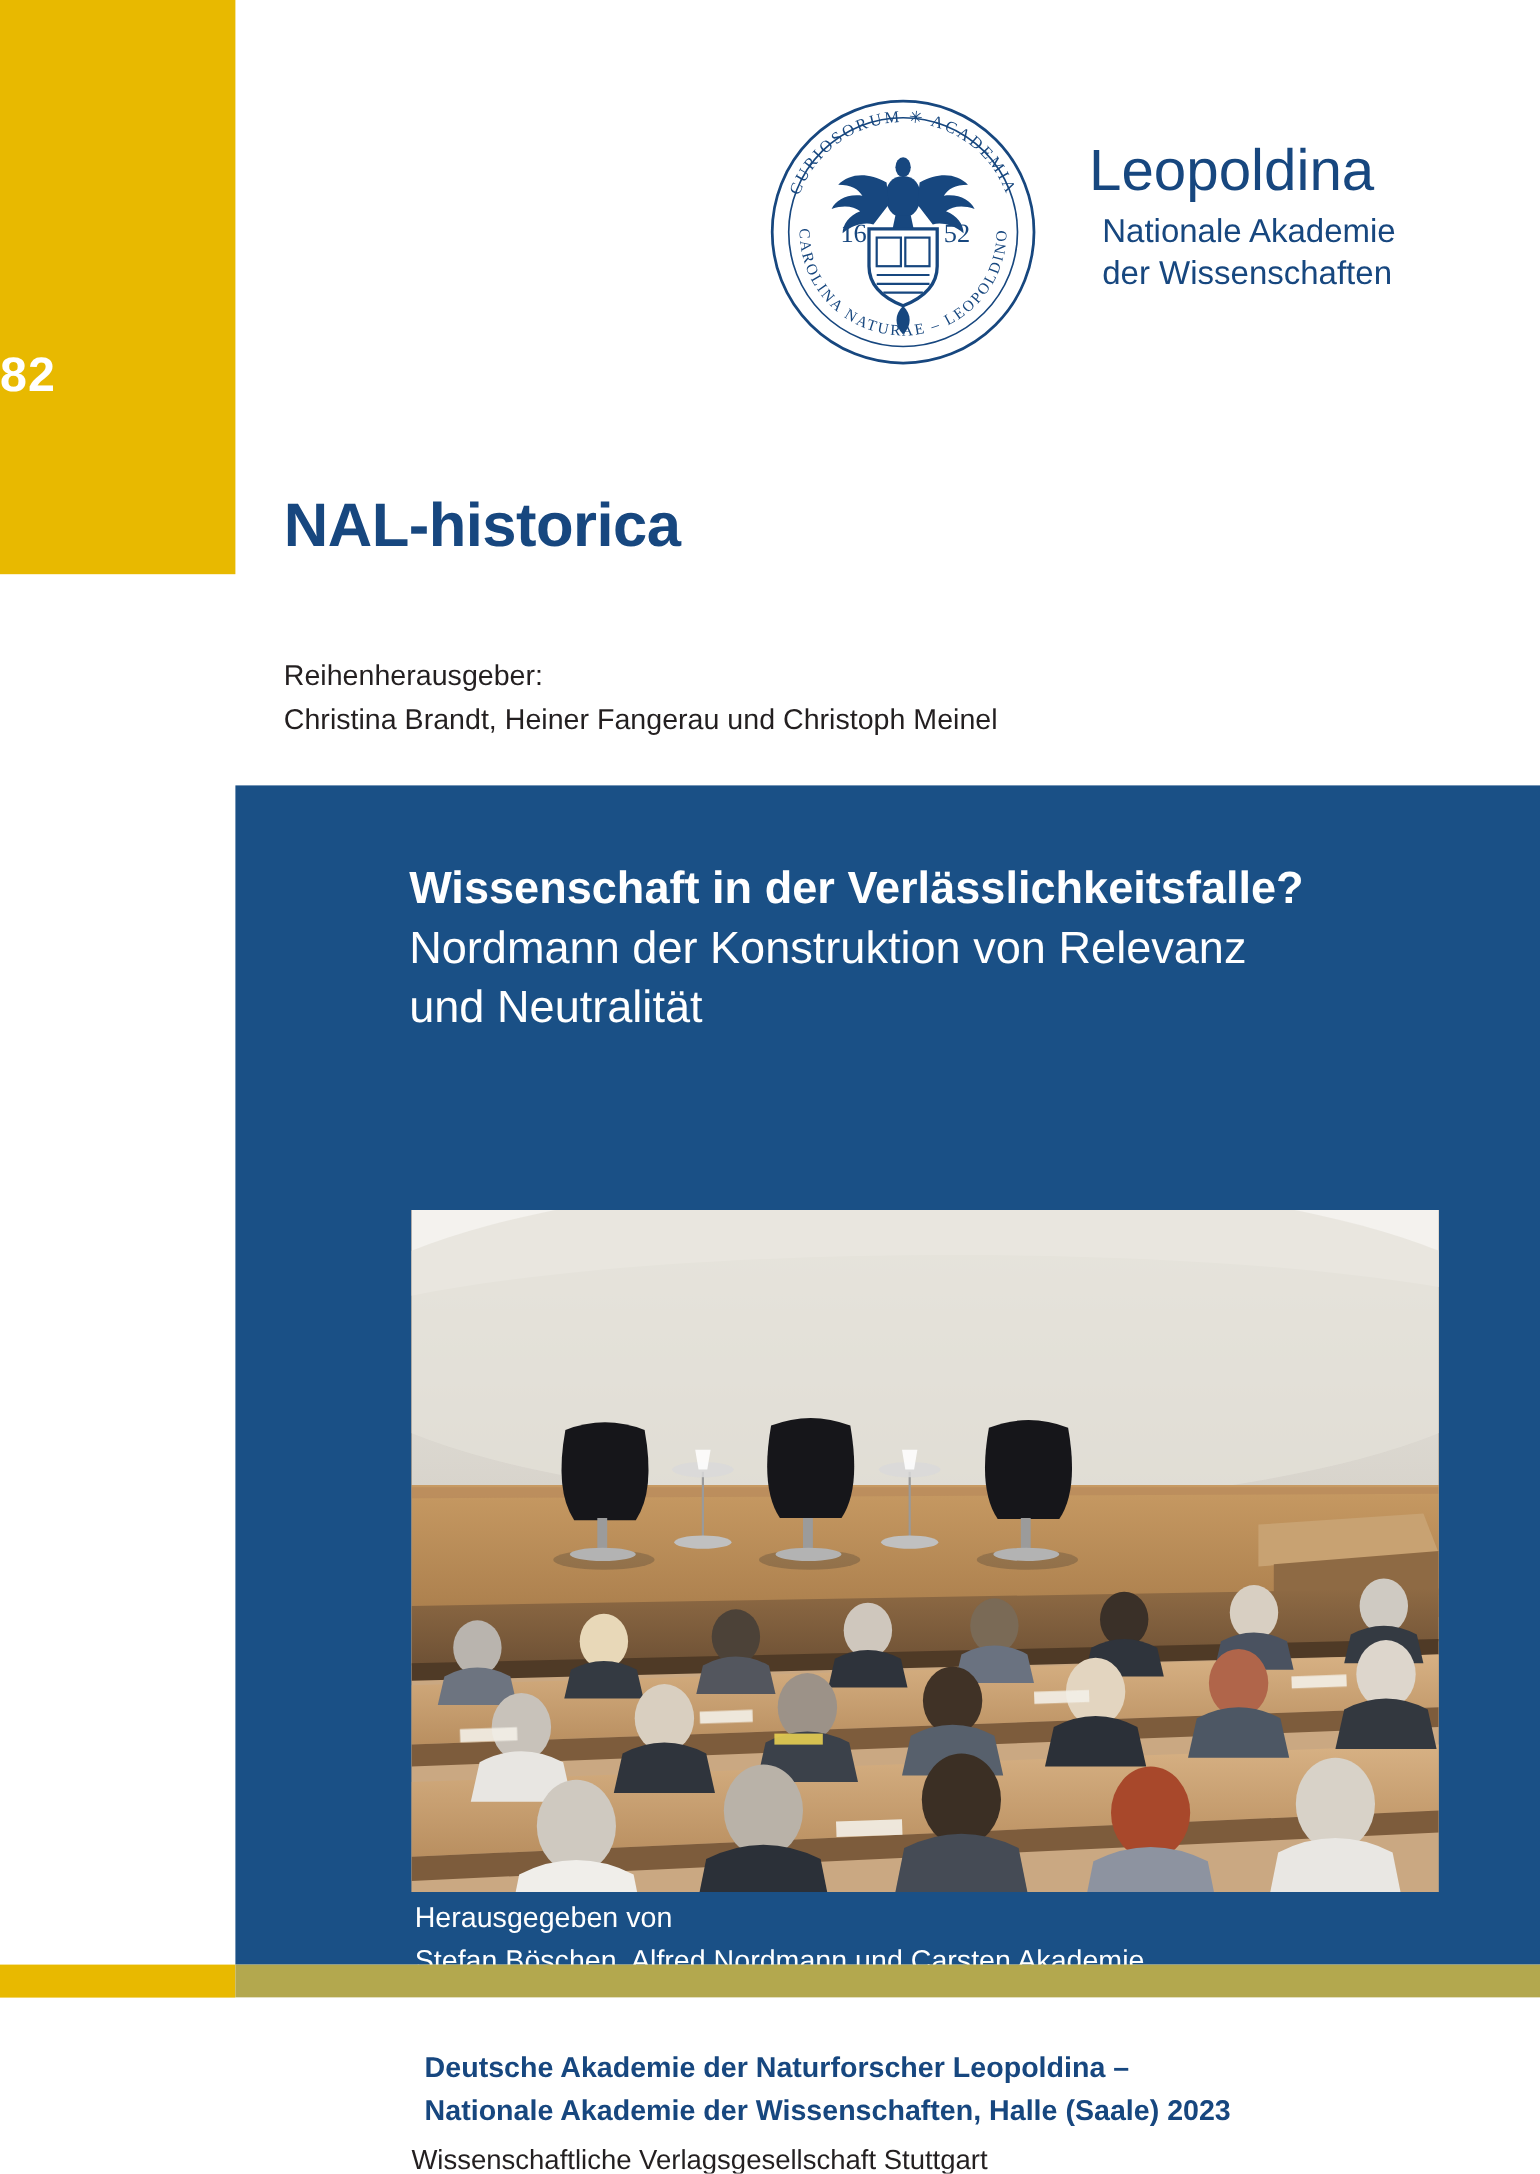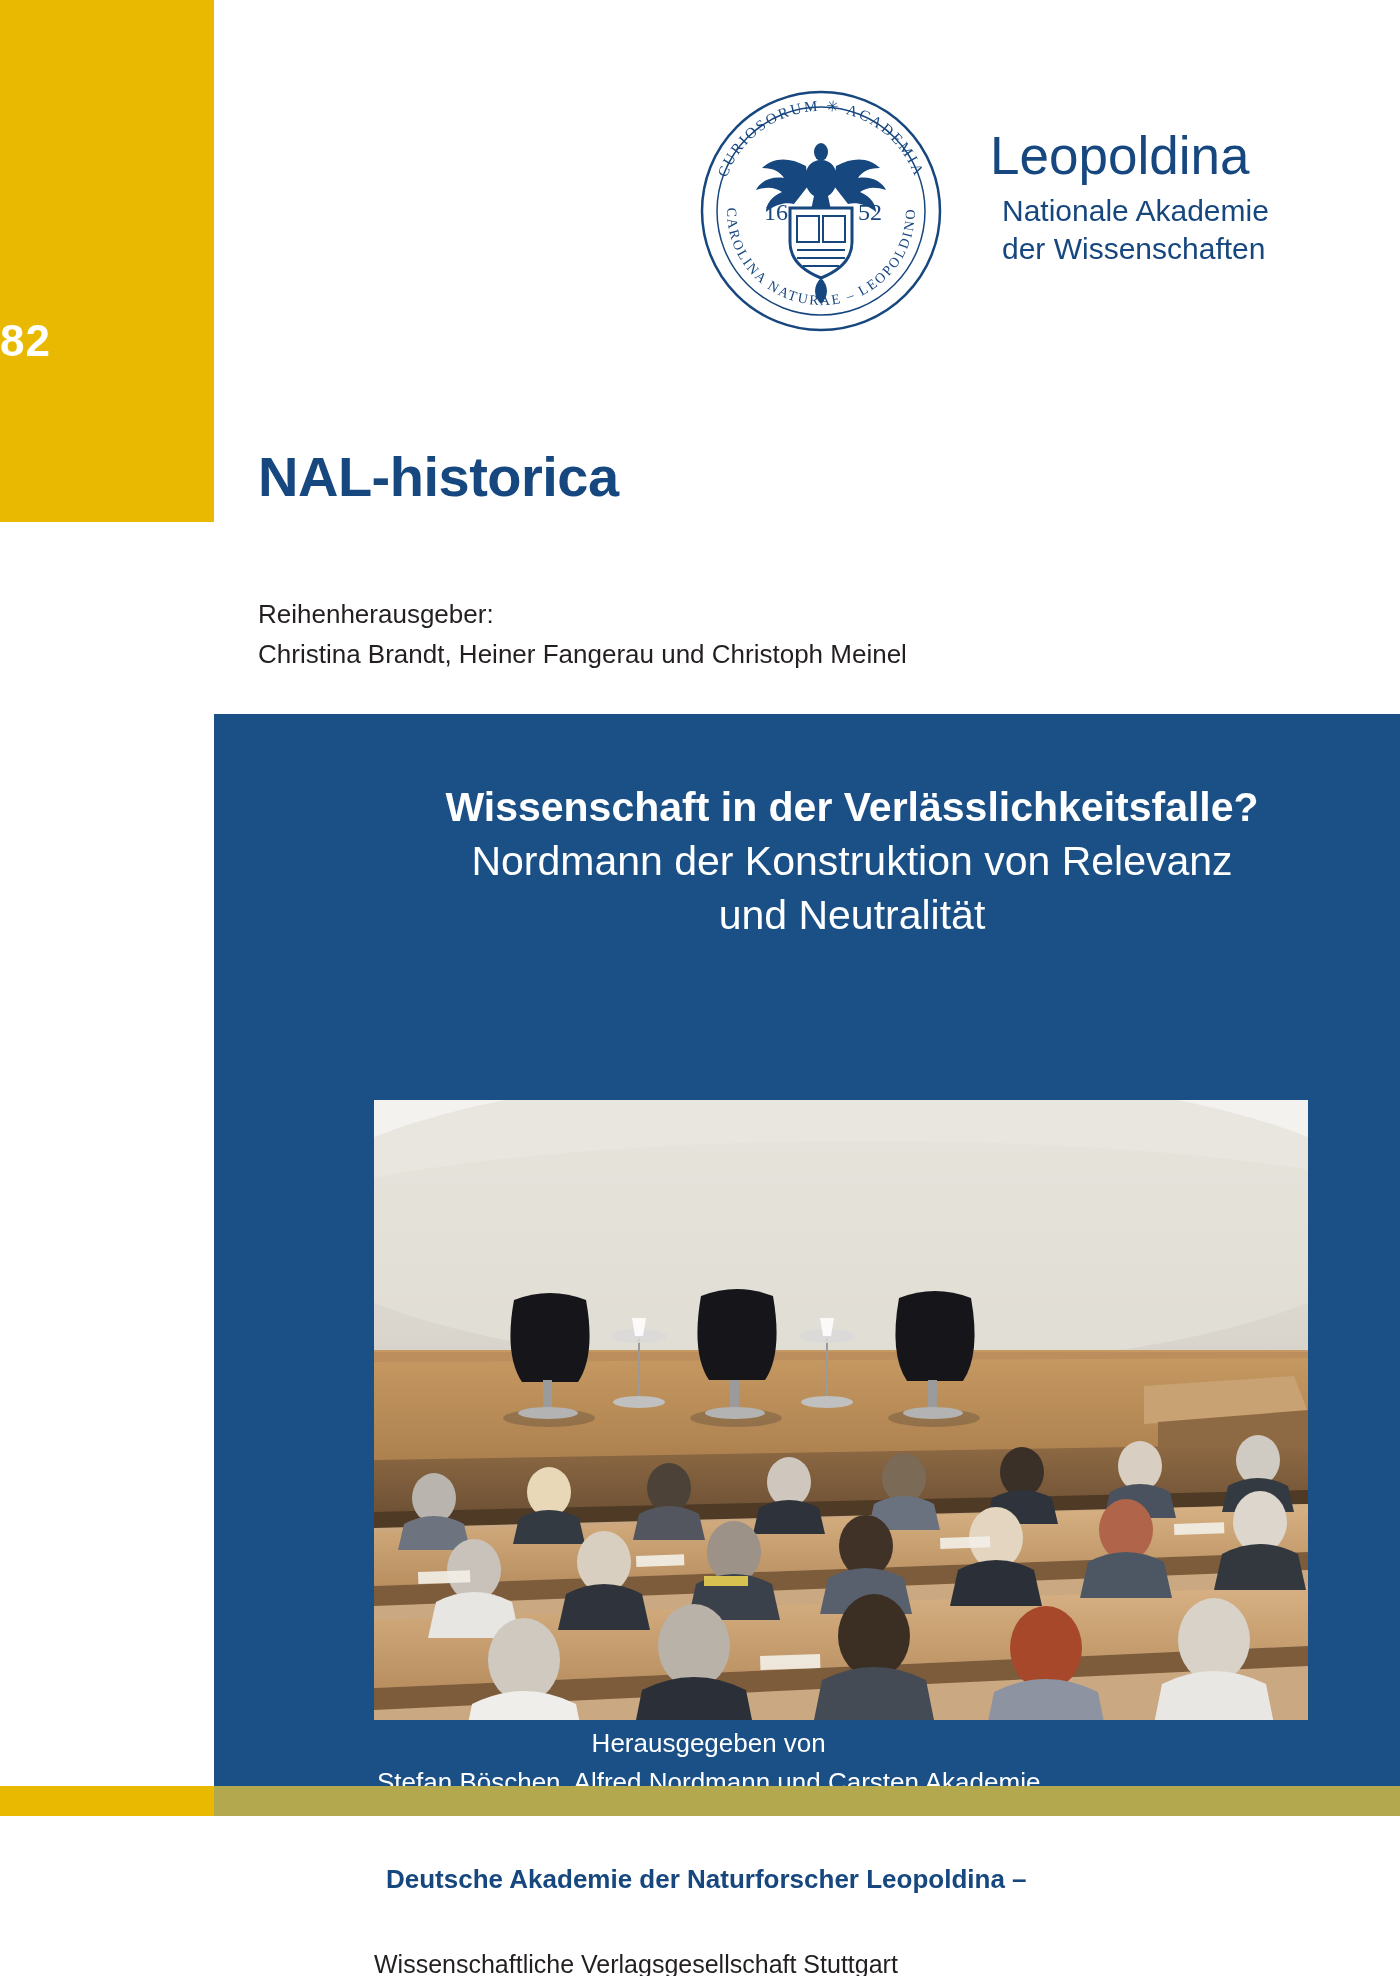--- a/index.html
+++ b/index.html
@@ -93,21 +93,20 @@
   }
 
   
   .blue-panel {
     position: absolute;
     left: 214px;
     top: 714px;
     width: 1186px;
     height: 1072px;
     background: #1a5086;
-    text-align: center;
   }
   .book-title {
     position: absolute;
     left: 158px;
     top: 66px;
     width: 960px;
     color: #ffffff;
   }
   .book-title .t-main {
     font-size: 41px;
@@ -426,15 +425,16 @@
     </svg>
   </div>
 </div>
 
 <div class="bottom-yellow-left"></div>
 <div class="bottom-olive"></div>
 
 <div class="footer">
   <div class="footer-line1">
     <div>Deutsche Akademie der Naturforscher Leopoldina –</div>
+    <div>Nationale Akademie der Wissenschaften, Halle (Saale) 2023</div>
   </div>
   <div class="footer-line2">Wissenschaftliche Verlagsgesellschaft Stuttgart</div>
 </div>
 
 </body></html>

